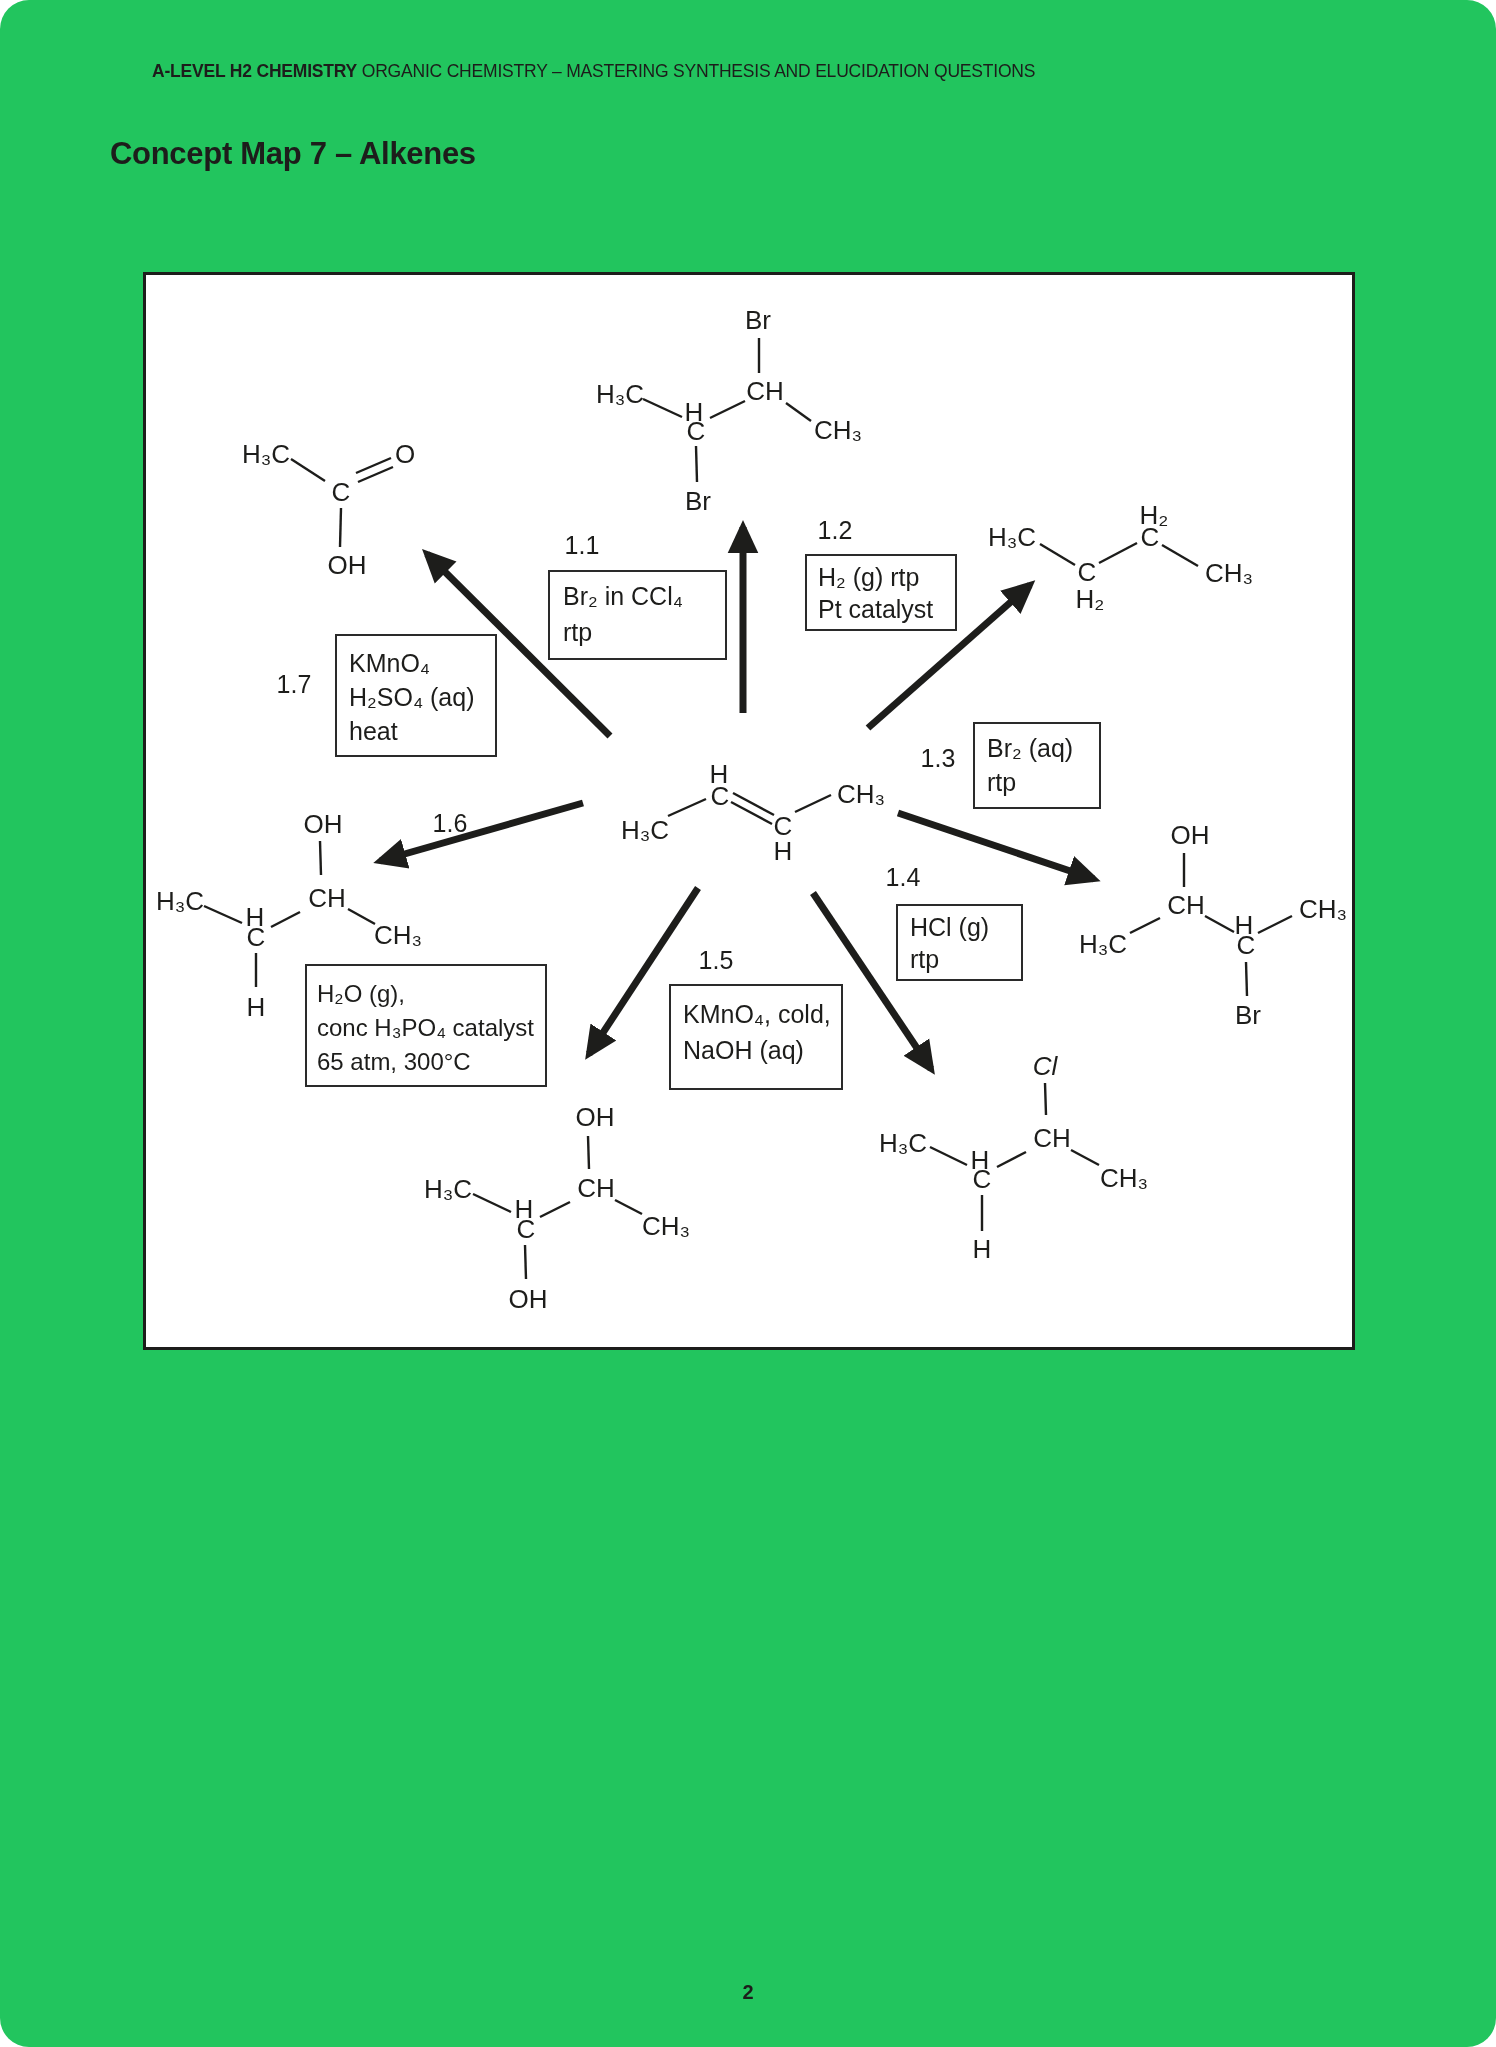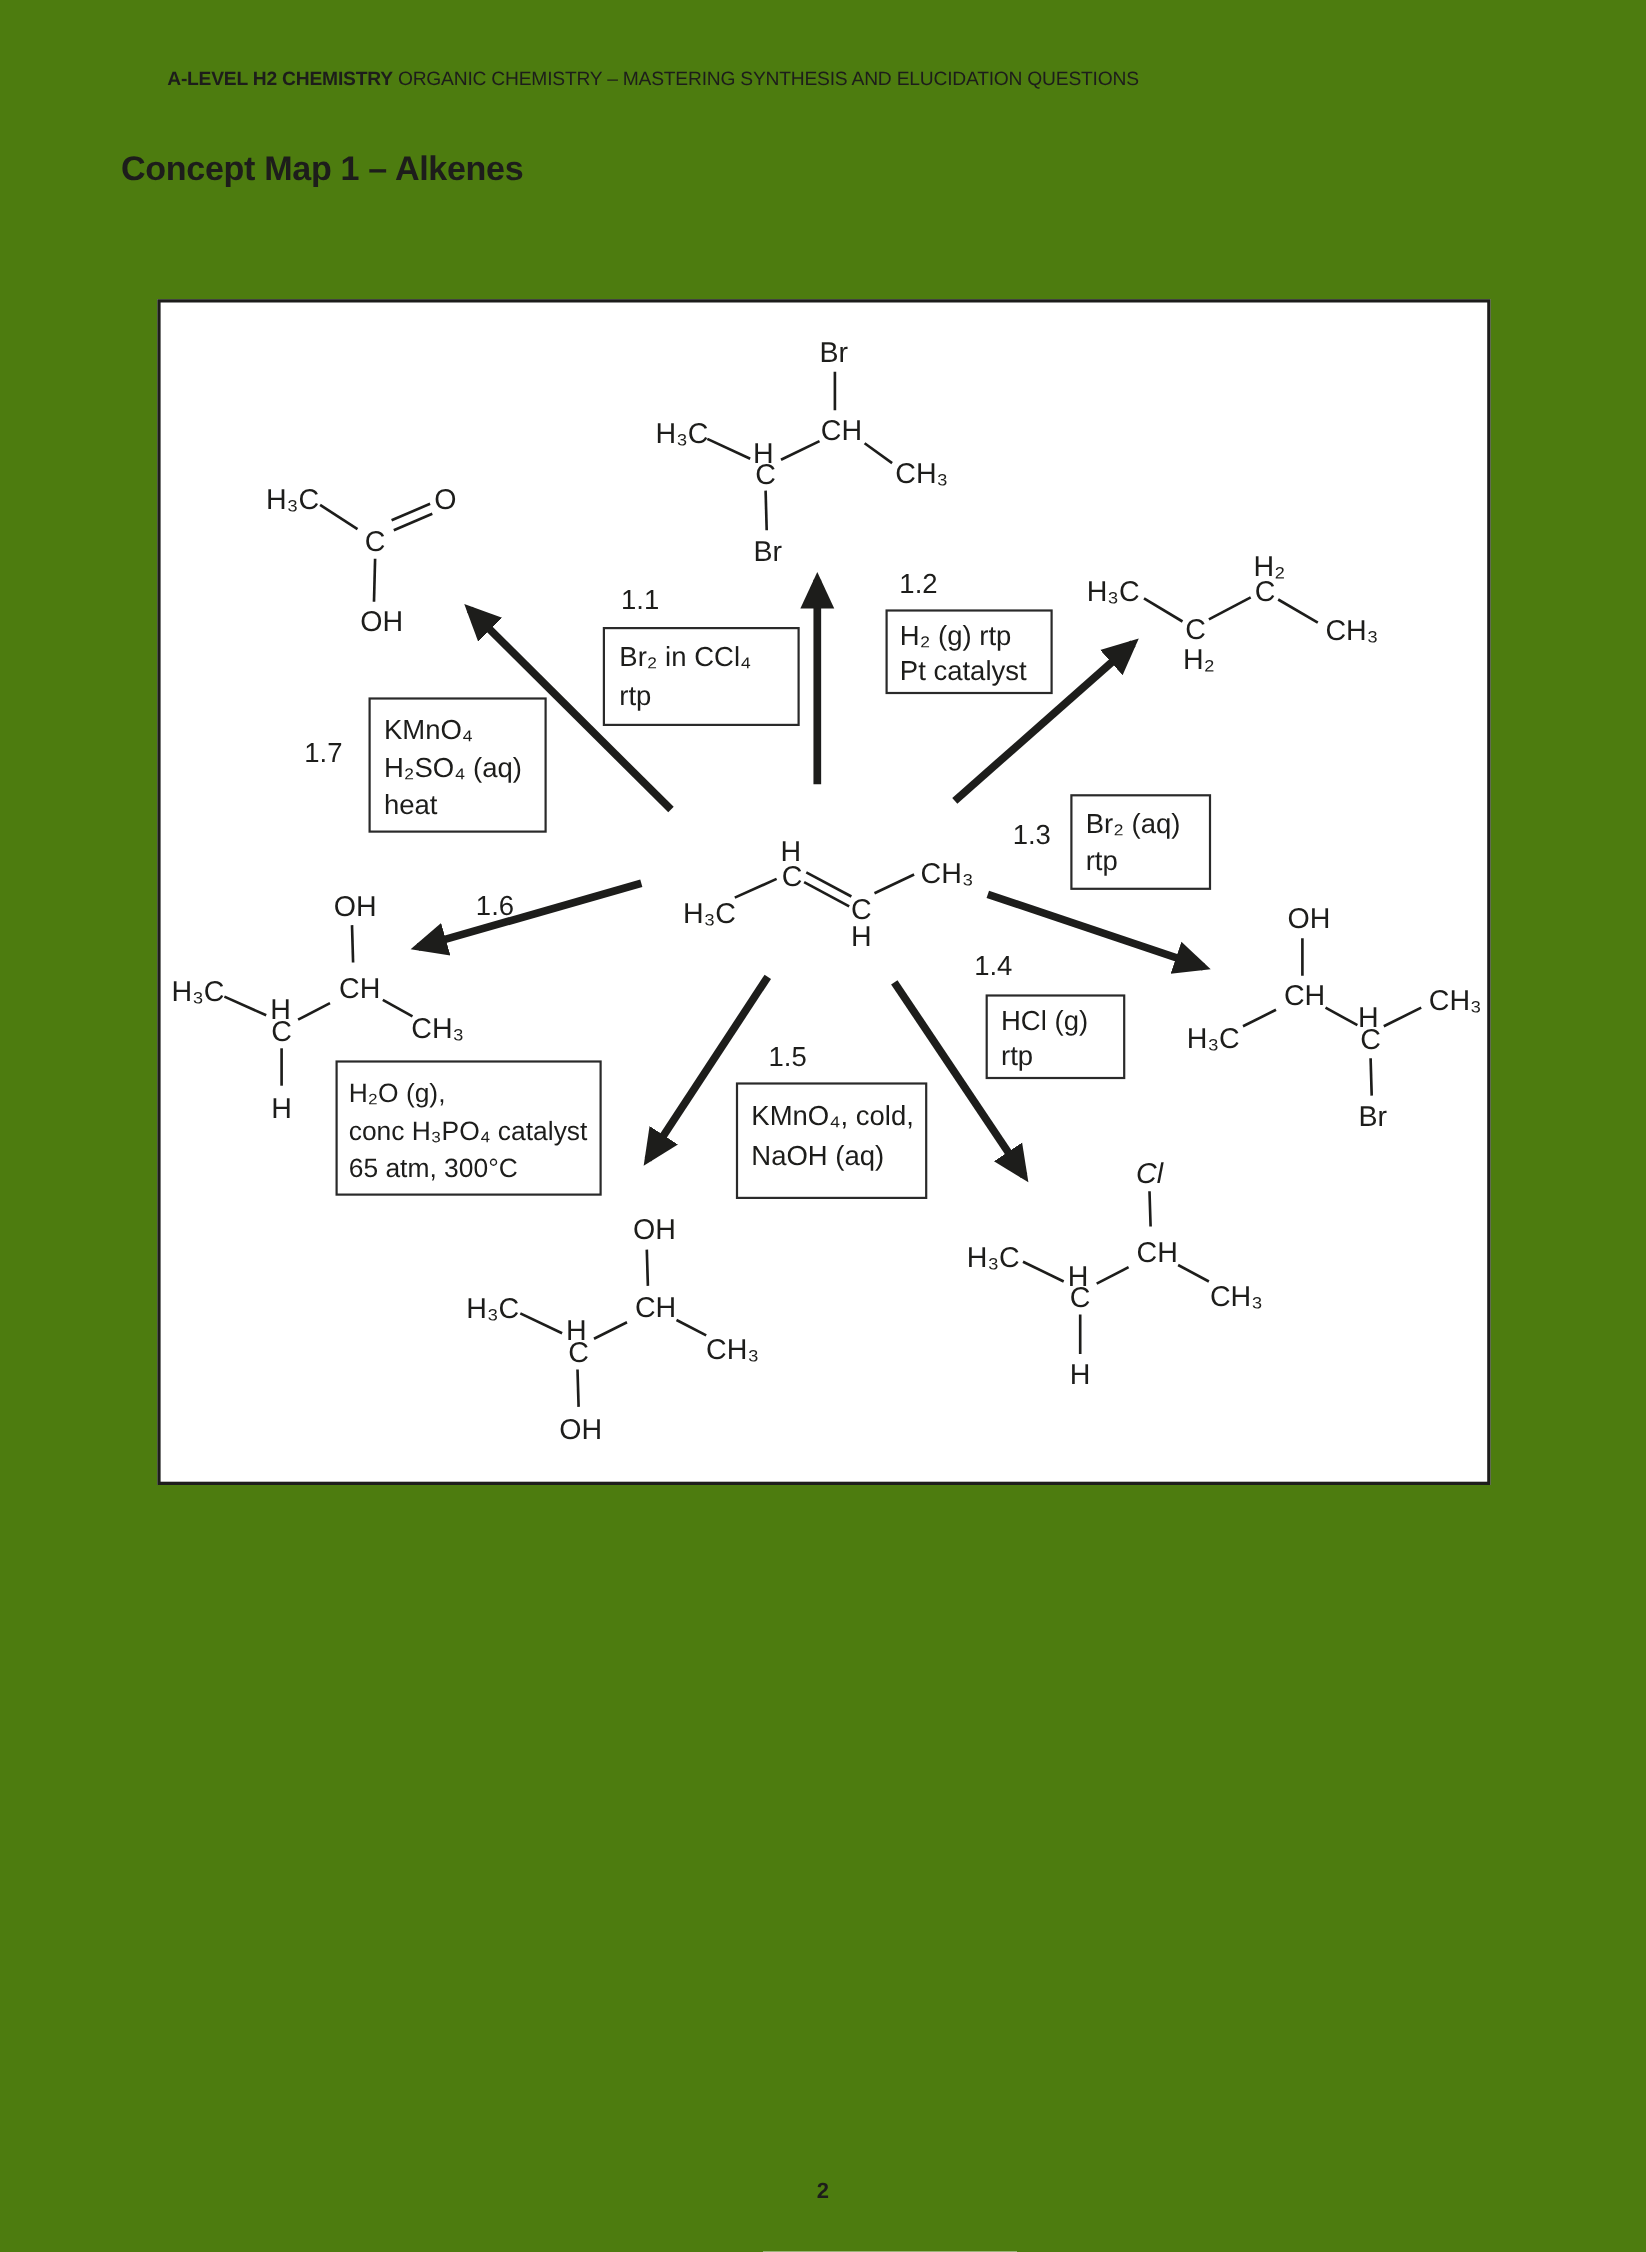--- a/index.html
+++ b/index.html
@@ -1,17 +1,17 @@
 <!DOCTYPE html>
 <html><head>
 <meta charset="utf-8">
 <style>
   html,body{margin:0;padding:0;background:#ffffff;}
   body{width:1496px;height:2047px;position:relative;font-family:"Liberation Sans","DejaVu Sans",sans-serif;color:#1d1d1b;}
-  .page{position:absolute;inset:0;background:#4d7c0f;}
+  .page{position:absolute;inset:0;background:#22c55e;border-radius:29px;}
   .hdr{position:absolute;left:152px;top:61px;font-size:17.5px;letter-spacing:-0.2px;white-space:nowrap;}
   .hdr .b{font-weight:bold;}
   .title{position:absolute;left:110px;top:136px;margin:0;font-size:31px;font-weight:bold;letter-spacing:-0.3px;}
   .mapbox{position:absolute;left:143px;top:272px;width:1212px;height:1078px;border:3px solid #1d1d1b;box-sizing:border-box;background:#ffffff;}
   .pageno{position:absolute;left:0;top:1981px;width:100%;text-align:center;font-size:20px;font-weight:bold;}
   svg{display:block;}
   svg text{fill:#1d1d1b;font-family:"Liberation Sans","DejaVu Sans",sans-serif;}
   .atom{font-size:26px;text-anchor:middle;}
   .boxline{font-size:25px;text-anchor:start;}
   .boxline.small{font-size:24px;}
@@ -21,21 +21,21 @@
   .cbox{fill:none;stroke:#2a2a2a;stroke-width:2;}
   .rxnarrow{stroke:#1d1d1b;stroke-width:7;}
 </style>
 </head>
 <body>
 
 <div class="page">
 
   <div class="hdr"><span class="b">A-LEVEL H2 CHEMISTRY</span> <span>ORGANIC CHEMISTRY – MASTERING SYNTHESIS AND ELUCIDATION QUESTIONS</span></div>
 
-  <h1 class="title">Concept Map 1 – Alkenes</h1>
+  <h1 class="title">Concept Map 7 – Alkenes</h1>
 
   <div class="mapbox">
     <svg width="1206" height="1072" viewBox="0 0 1206 1072">
       <defs>
         <marker id="arrow" viewBox="0 0 10 10" refX="7.5" refY="5" markerWidth="5" markerHeight="5" orient="auto-start-reverse" markerUnits="strokeWidth">
           <path d="M0,0.6 L9.5,5 L0,9.4 Z" fill="#1d1d1b"></path>
         </marker>
       </defs>
 
       <line class="rxnarrow" x1="597" y1="438" x2="597" y2="252" marker-end="url(#arrow)"></line>

